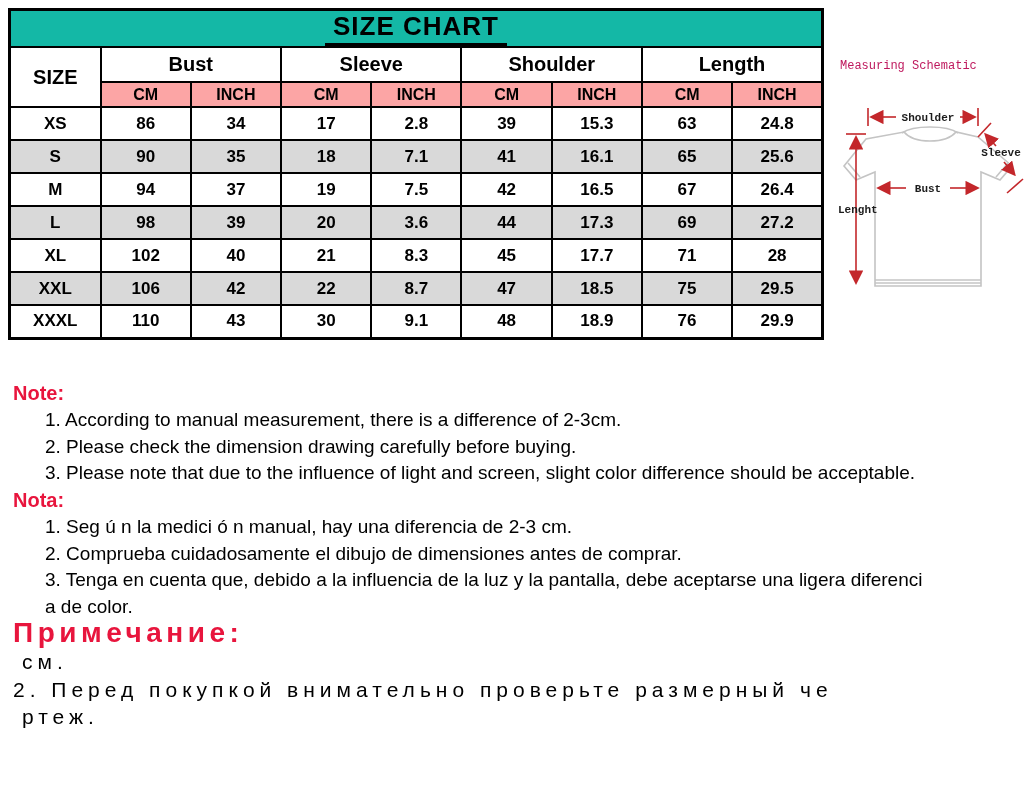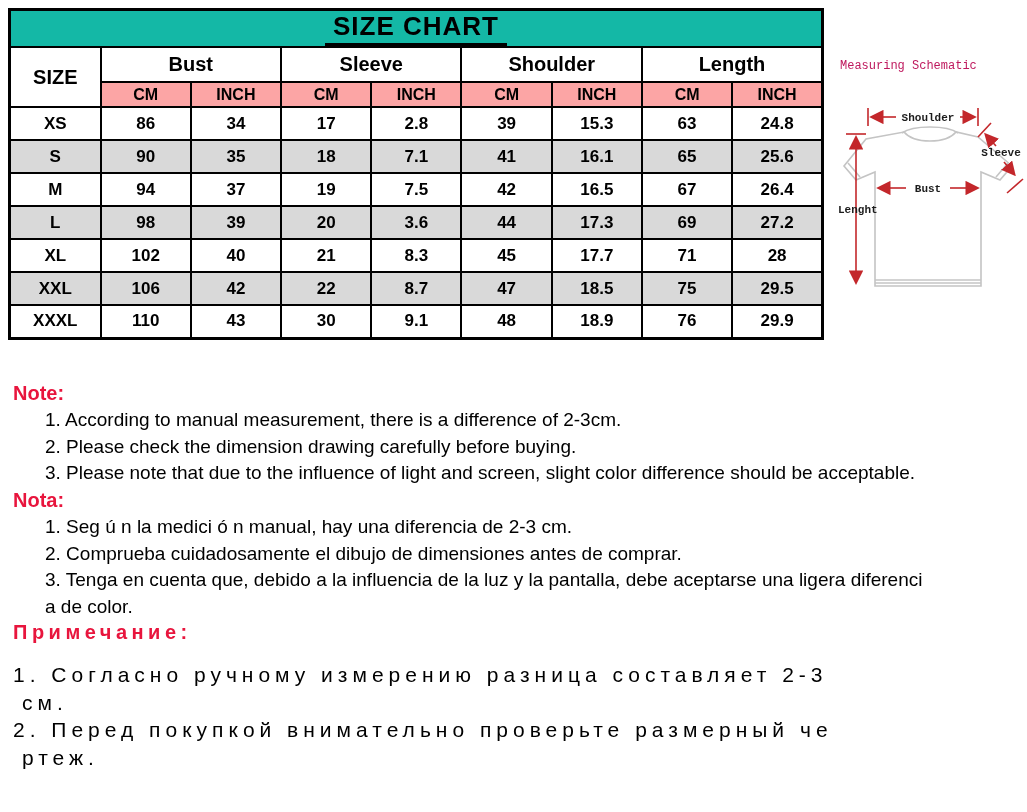--- a/index.html
+++ b/index.html
@@ -37,21 +37,21 @@
   }
 
   
   .note-block { position:absolute; left:13px; }
   .note-heading { font-weight:bold; white-space:pre; }
   .note-en { top:381px; }
   .note-es { top:488px; }
   .note-ru { top:619px; }
   .note-en .note-heading, .note-es .note-heading { font-size:20px; line-height:24px; margin-bottom:2px; }
   .note-en .nline, .note-es .nline { font-size:19px; line-height:26.5px; white-space:pre; color:#000;margin-left:32px; }
-  .note-ru .note-heading { font-size:20px; line-height:27px; letter-spacing:4.5px; margin-bottom:15px; }
+  .note-ru .note-heading { font-size:28px; line-height:27px; letter-spacing:4.5px; margin-bottom:2px; }
   .note-ru .nline { font-size:21px; line-height:27.5px; letter-spacing:5px; white-space:pre; color:#000; }
   .note-ru .nline.cont { padding-left:9px; }
 </style>
 </head>
 <body>
 
 <table class="size-chart">
   <colgroup>
     <col style="width:11.2%">
       <col style="width:11.1%">
@@ -223,17 +223,16 @@
 <div class="note-block note-es">
   <div class="note-heading" style="color:#e8153d">Nota:</div>
   <div class="nline">1. Seg ú n la medici ó n manual, hay una diferencia de 2-3 cm.</div>
   <div class="nline">2. Comprueba cuidadosamente el dibujo de dimensiones antes de comprar.</div>
   <div class="nline">3. Tenga en cuenta que, debido a la influencia de la luz y la pantalla, debe aceptarse una ligera diferenci</div>
   <div class="nline">a de color.</div>
 </div>
 
 <div class="note-block note-ru">
   <div class="note-heading" style="color:#e8153d">Примечание:</div>
-  <div class="nline">1. Согласно ручному измерению разница составляет 2-3</div>
   <div class="nline cont">см.</div>
   <div class="nline">2. Перед покупкой внимательно проверьте размерный че</div>
   <div class="nline cont">ртеж.</div>
 </div>
 
 </body></html>

